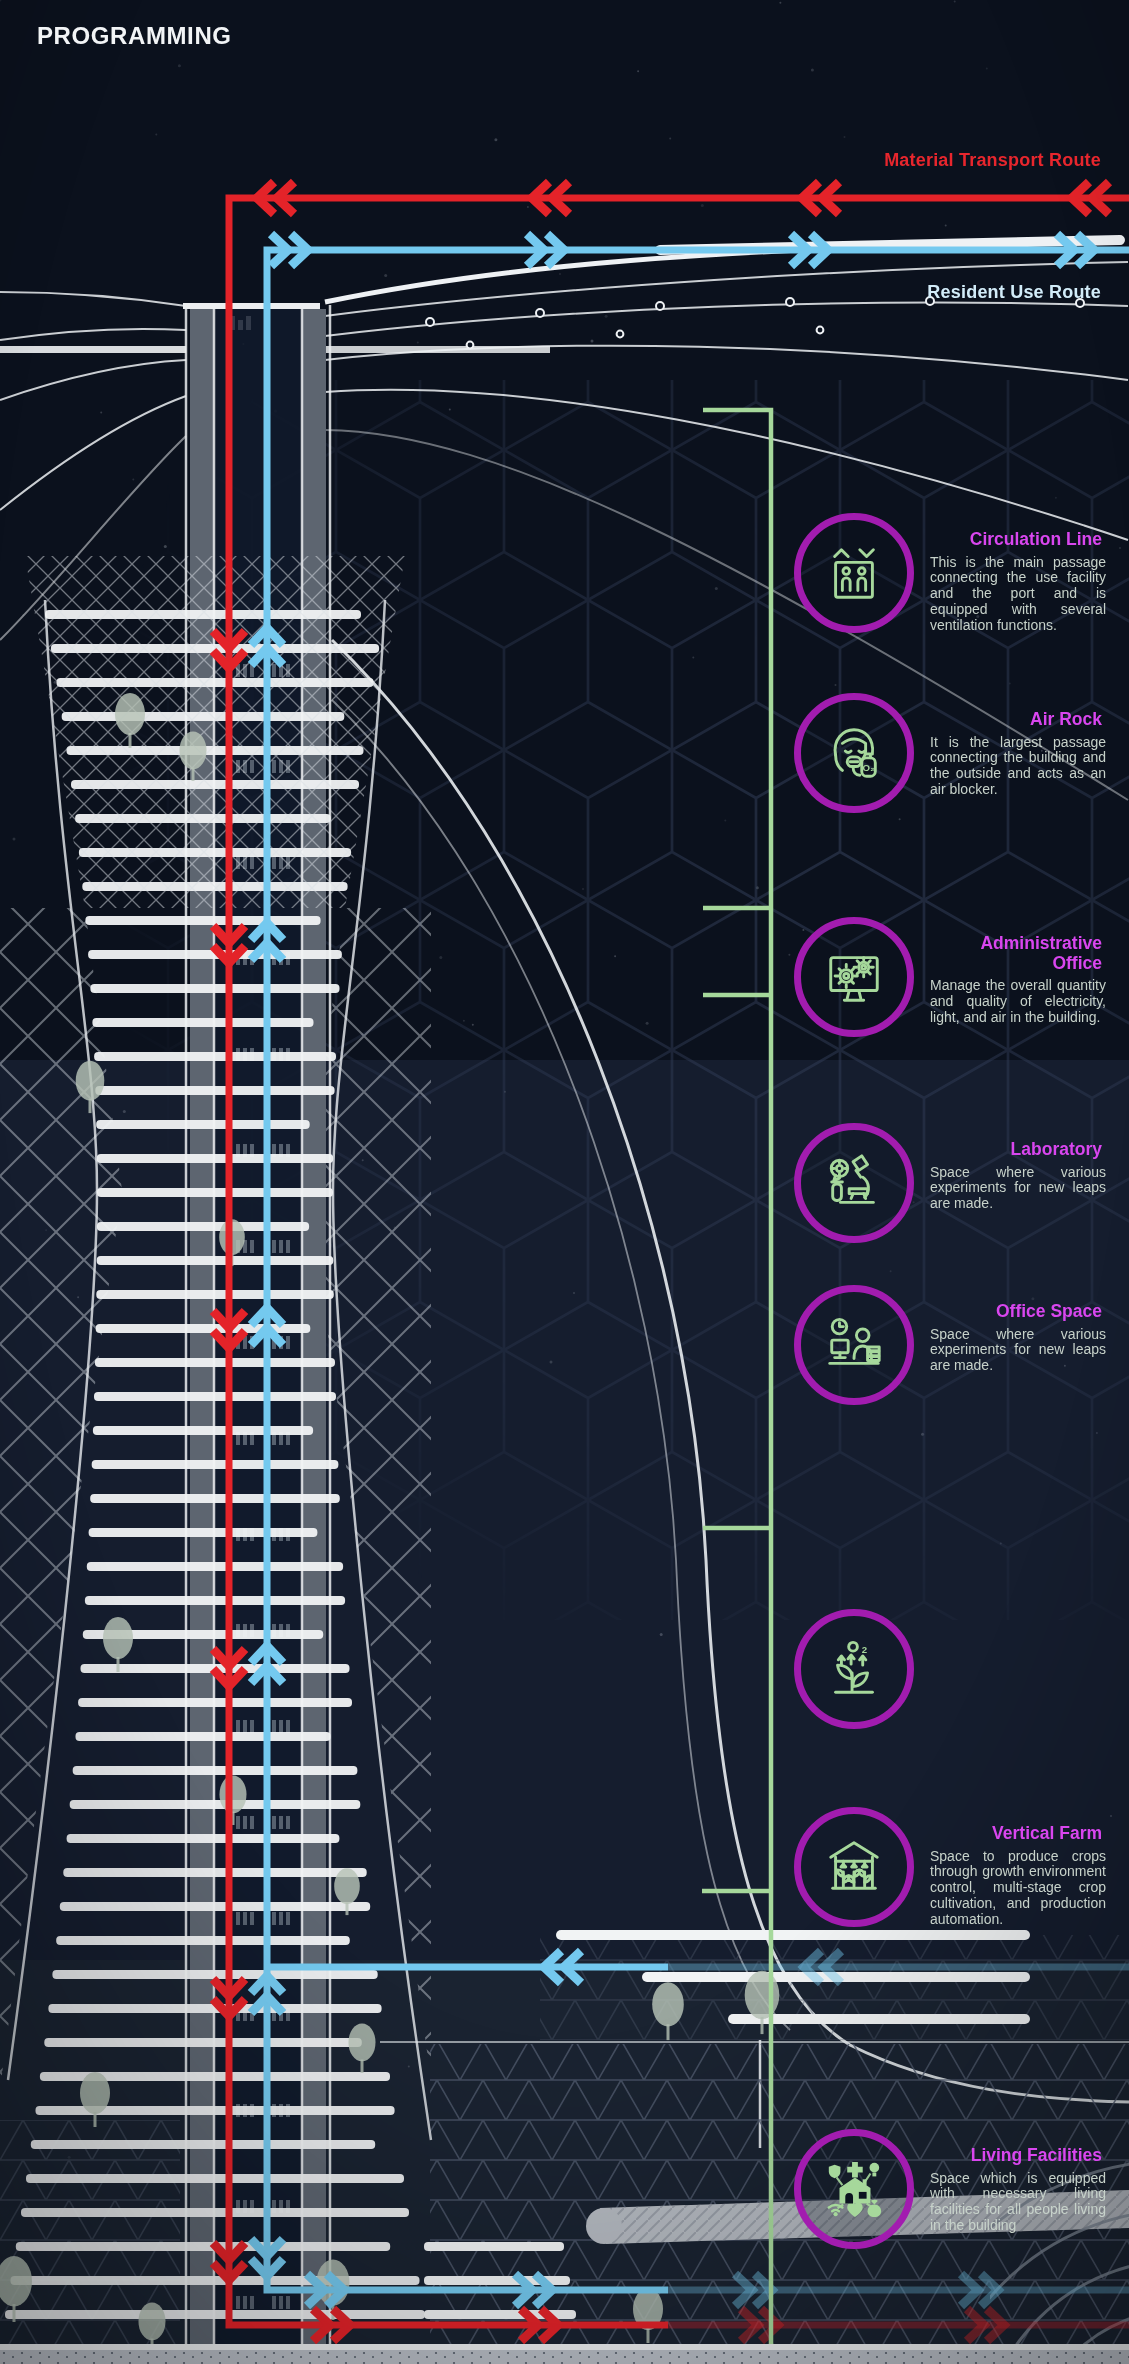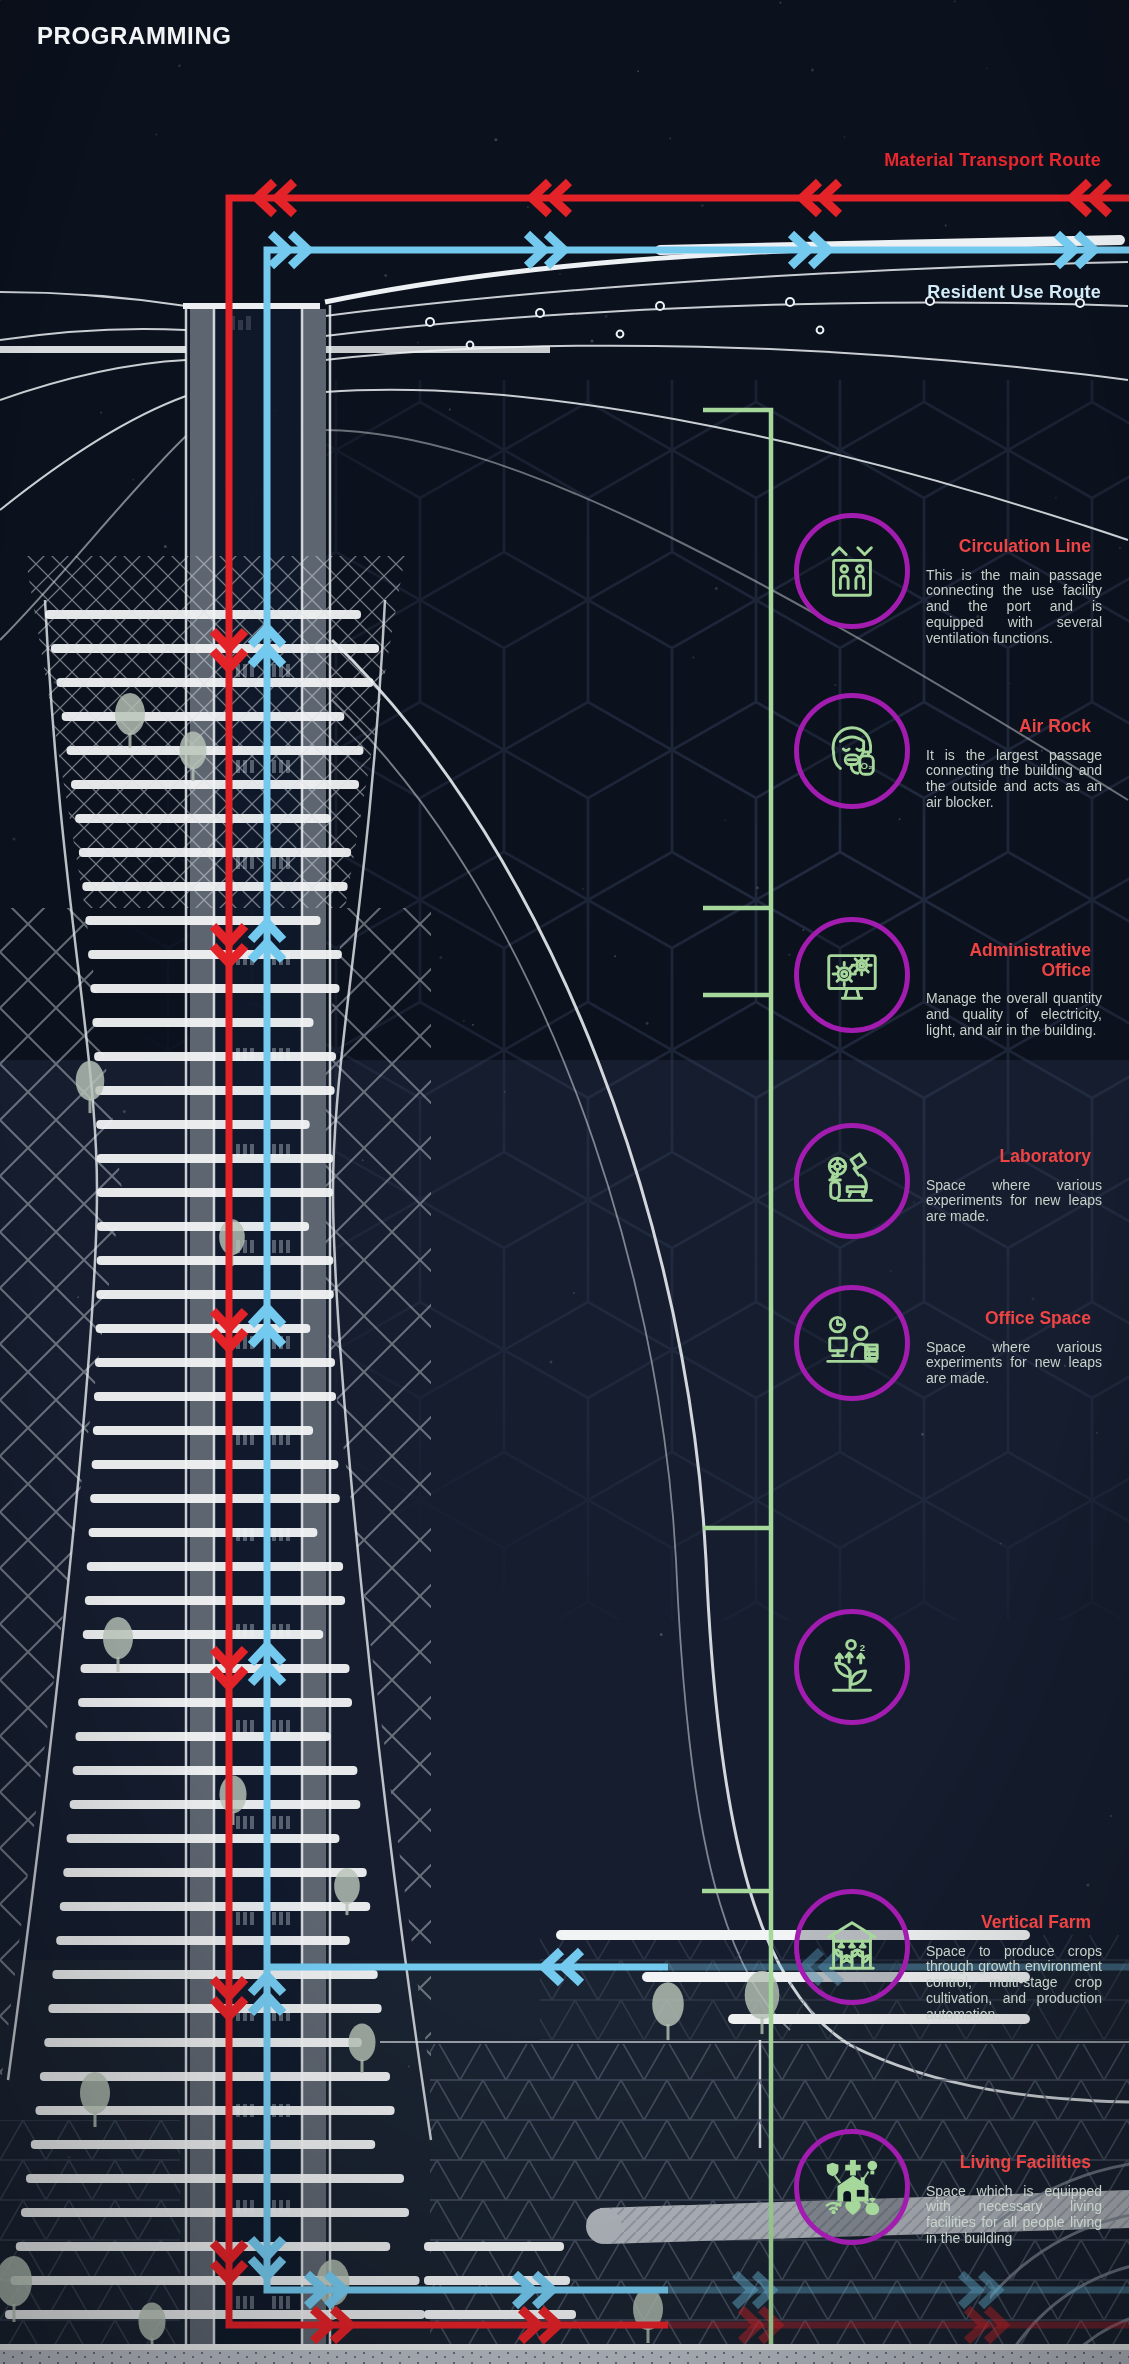--- a/index.html
+++ b/index.html
@@ -11,28 +11,28 @@
   .overlay{position:absolute;z-index:2;}
   #page-title{
     left:37px;top:22px;font-weight:bold;font-size:24px;letter-spacing:.6px;
     color:#f2f4f6;
   }
   .rlabel{right:28px;font-weight:bold;font-size:18px;letter-spacing:.2px;}
   #material-label{top:150px;color:#e8262d;}
   #resident-label{top:282px;color:#d2ecf9;}
   .block{position:absolute;left:794px;z-index:2;display:flex;gap:16px;width:320px;}
   .icon-circle{
-    width:106px;height:106px;border:5px solid #a21caf;border-radius:50%;
+    width:106px;height:106px;border:7px solid #a21caf;border-radius:50%;
     flex:0 0 auto;display:flex;align-items:center;justify-content:center;
     background:rgba(12,19,32,.25);
   }
   .btext{width:176px;padding-top:13px;}
   .btitle{
-    margin:11px;font-weight:bold;font-size:17.5px;line-height:1.12;
-    color:#ef4444;text-align:right;
+    margin:4px;font-weight:bold;font-size:17.5px;line-height:1.12;
+    color:#d946ef;text-align:right;
   }
   .bdesc{
     margin:5px 0 0 0;font-size:14px;line-height:1.13;
     color:#c7d2ca;text-align:justify;text-align-last:left;
   }
   .iconsvg{stroke:#a6d89b;fill:none;stroke-width:3;stroke-linecap:round;stroke-linejoin:round;}
 </style>
 </head>
 <body>
 
@@ -642,21 +642,21 @@
       <path d="M29 27 V18 M25.8 21.5 L29 17.5 L32.2 21.5"></path>
       <path d="M41 28 V19 M37.8 22.5 L41 18.5 L44.2 22.5"></path>
       <path d="M30 55 V36"></path>
       <path d="M30 42 C22 42 16 36 15 28 C24 28 30 33 30 41 Z"></path>
       <path d="M31 50 C39 50 45 44 46 36 C37 36 31 41 31 49 Z"></path>
       <path d="M13 56 h38"></path>
     </svg>
   </div>
 </section>
 
-<section class="block" style="top:1889px">
+<section class="block" style="top:1807px">
   <div class="icon-circle">
     <svg class="iconsvg" width="62" height="62" viewBox="0 0 64 64">
       <path d="M8 22 L32 7 L56 22"></path>
       <path d="M13 22 V52 M51 22 V52"></path>
       <path d="M13 26 H51"></path>
       <path d="M21 26 v4 M32 26 v4 M43 26 v4"></path>
       <path d="M18.5 32 h5 l-2.5 -3 z M29.5 32 h5 l-2.5 -3 z M40.5 32 h5 l-2.5 -3 z" fill="#a6d89b"></path>
       <path d="M21 52 V37 M32 52 V37 M43 52 V37"></path>
       <path d="M21 42 c-4 -1 -6 -4 -6 -7 c4 0 6 3 6 7 z M32 42 c4 -1 6 -4 6 -7 c-4 0 -6 3 -6 7 z M43 42 c-4 -1 -6 -4 -6 -7 c4 0 6 3 6 7 z"></path>
       <path d="M21 48 c4 -1 6 -4 6 -7 c-4 0 -6 3 -6 7 z M32 48 c-4 -1 -6 -4 -6 -7 c4 0 6 3 6 7 z M43 48 c4 -1 6 -4 6 -7 c-4 0 -6 3 -6 7 z"></path>

